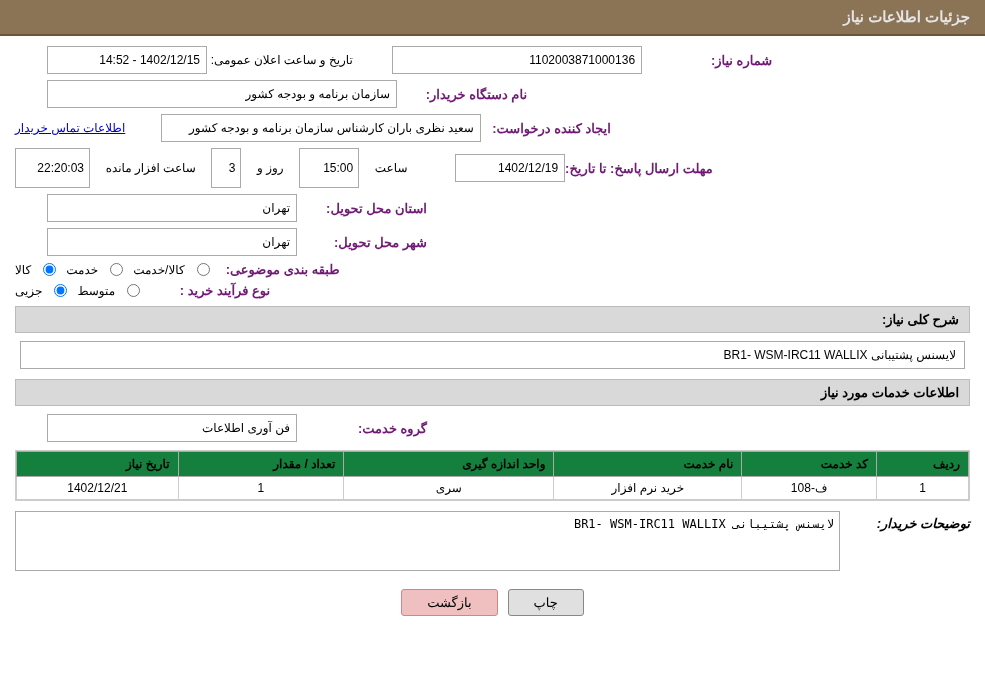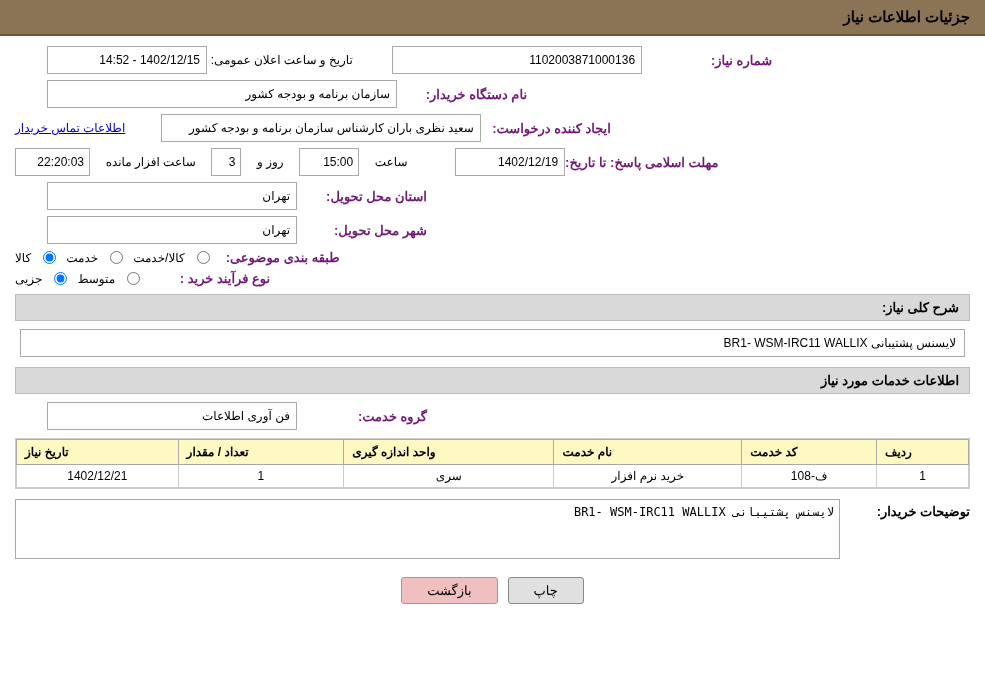--- a/index.html
+++ b/index.html
@@ -10,21 +10,21 @@
       direction: rtl;
     }
     .page-wrapper {
       width: 985px;
       min-height: 691px;
       background: #fff;
       margin: 0 auto;
     }
     .header-bar {
       background: #8B7355;
-      color: #000000;
+      color: #e5e5e5;
       text-align: right;
       padding: 8px 15px;
       font-size: 15px;
       font-weight: bold;
       border-bottom: 2px solid #6b5535;
     }
     .main-content {
       padding: 10px 15px;
     }
     .row {
@@ -88,40 +88,40 @@
     .time-row {
       display: flex;
       align-items: center;
       gap: 6px;
       direction: rtl;
     }
     .small-field {
       border: 1px solid #aaa;
       background: #fff;
       padding: 2px 5px;
-      height: 28px;
+      height: 40px;
       display: inline-flex;
       align-items: center;
       font-size: 12px;
     }
     .table-wrapper {
       border: 1px solid #ccc;
       margin-bottom: 10px;
     }
     table {
       width: 100%;
       border-collapse: collapse;
       font-size: 12px;
       direction: rtl;
     }
     table th {
-      background: #fef9c3;
+      background: #15803d;
       border: 1px solid #aaa;
       padding: 5px 8px;
-      text-align: left;
+      text-align: right;
       font-weight: bold;
     }
     table td {
       border: 1px solid #ccc;
       padding: 4px 8px;
       text-align: center;
     }
     table tr:nth-child(even) td { background: #f5f5f5; }
     .textarea-box {
       border: 1px solid #aaa;
@@ -163,20 +163,21 @@
       display: flex;
       align-items: flex-start;
       margin-bottom: 8px;
     }
     .desc-label {
       font-weight: bold;
       min-width: 130px;
       text-align: right;
       padding-top: 5px;
       white-space: nowrap;
+      font-style: italic;
     }
     .desc-content {
       flex: 1;
     }
     .inline-label {
       font-size: 12px;
       white-space: nowrap;
     }
   </style>
 </head>
@@ -204,21 +205,21 @@
     </div>
 
     <div class="row">
       <span class="label">ایجاد کننده درخواست:</span>
       <div class="field-box" style="min-width:320px;">سعید نظری باران کارشناس سازمان برنامه و بودجه کشور</div>
       &nbsp;
       <span class="link-text">اطلاعات تماس خریدار</span>
     </div>
 
     <div class="row">
-      <span class="label">مهلت اسلامی پاسخ: تا تاریخ:</span>
+      <span class="label">مهلت ارسال پاسخ: تا تاریخ:</span>
       <div class="time-row">
         <div class="field-box" style="min-width:110px;">1402/12/19</div>
         &nbsp;
         <span class="inline-label">ساعت</span>
         &nbsp;
         <div class="small-field" style="min-width:60px;">15:00</div>
         &nbsp;
         <span class="inline-label">روز و</span>
         &nbsp;
         <div class="small-field" style="min-width:30px;">3</div>

